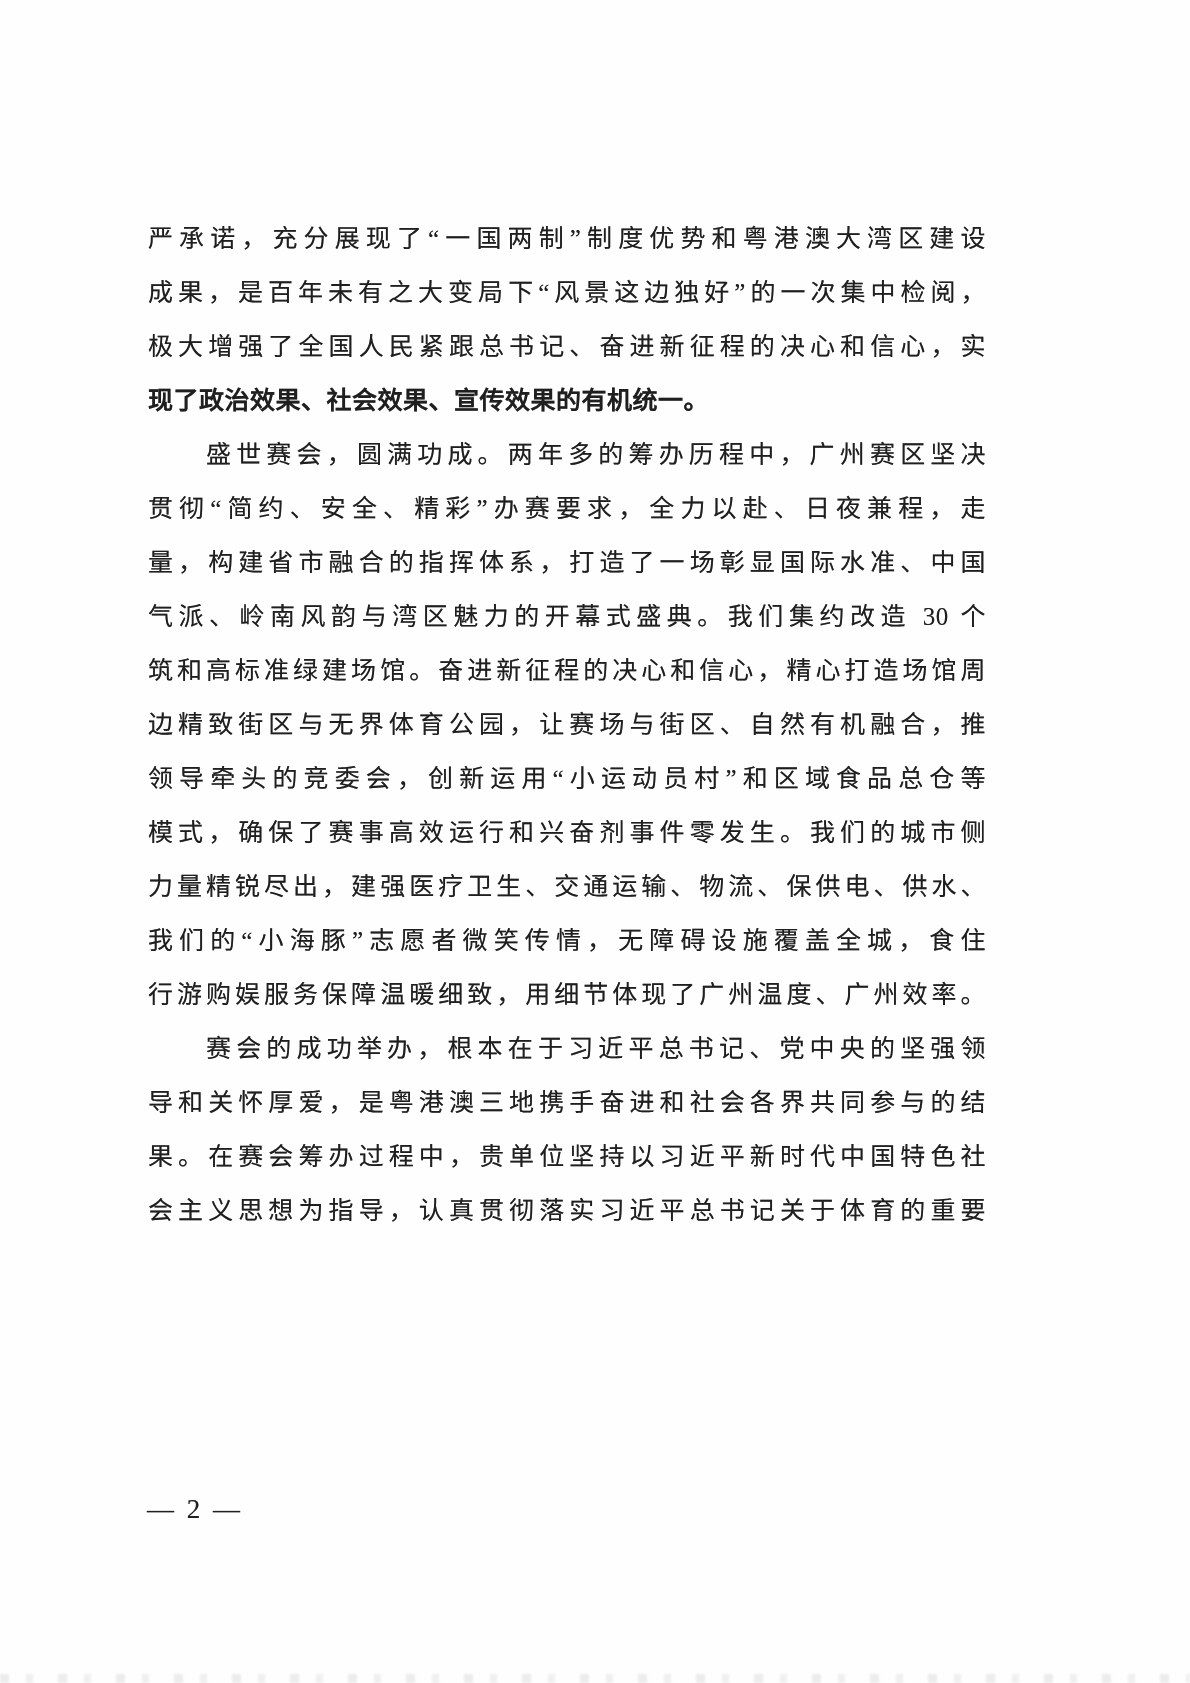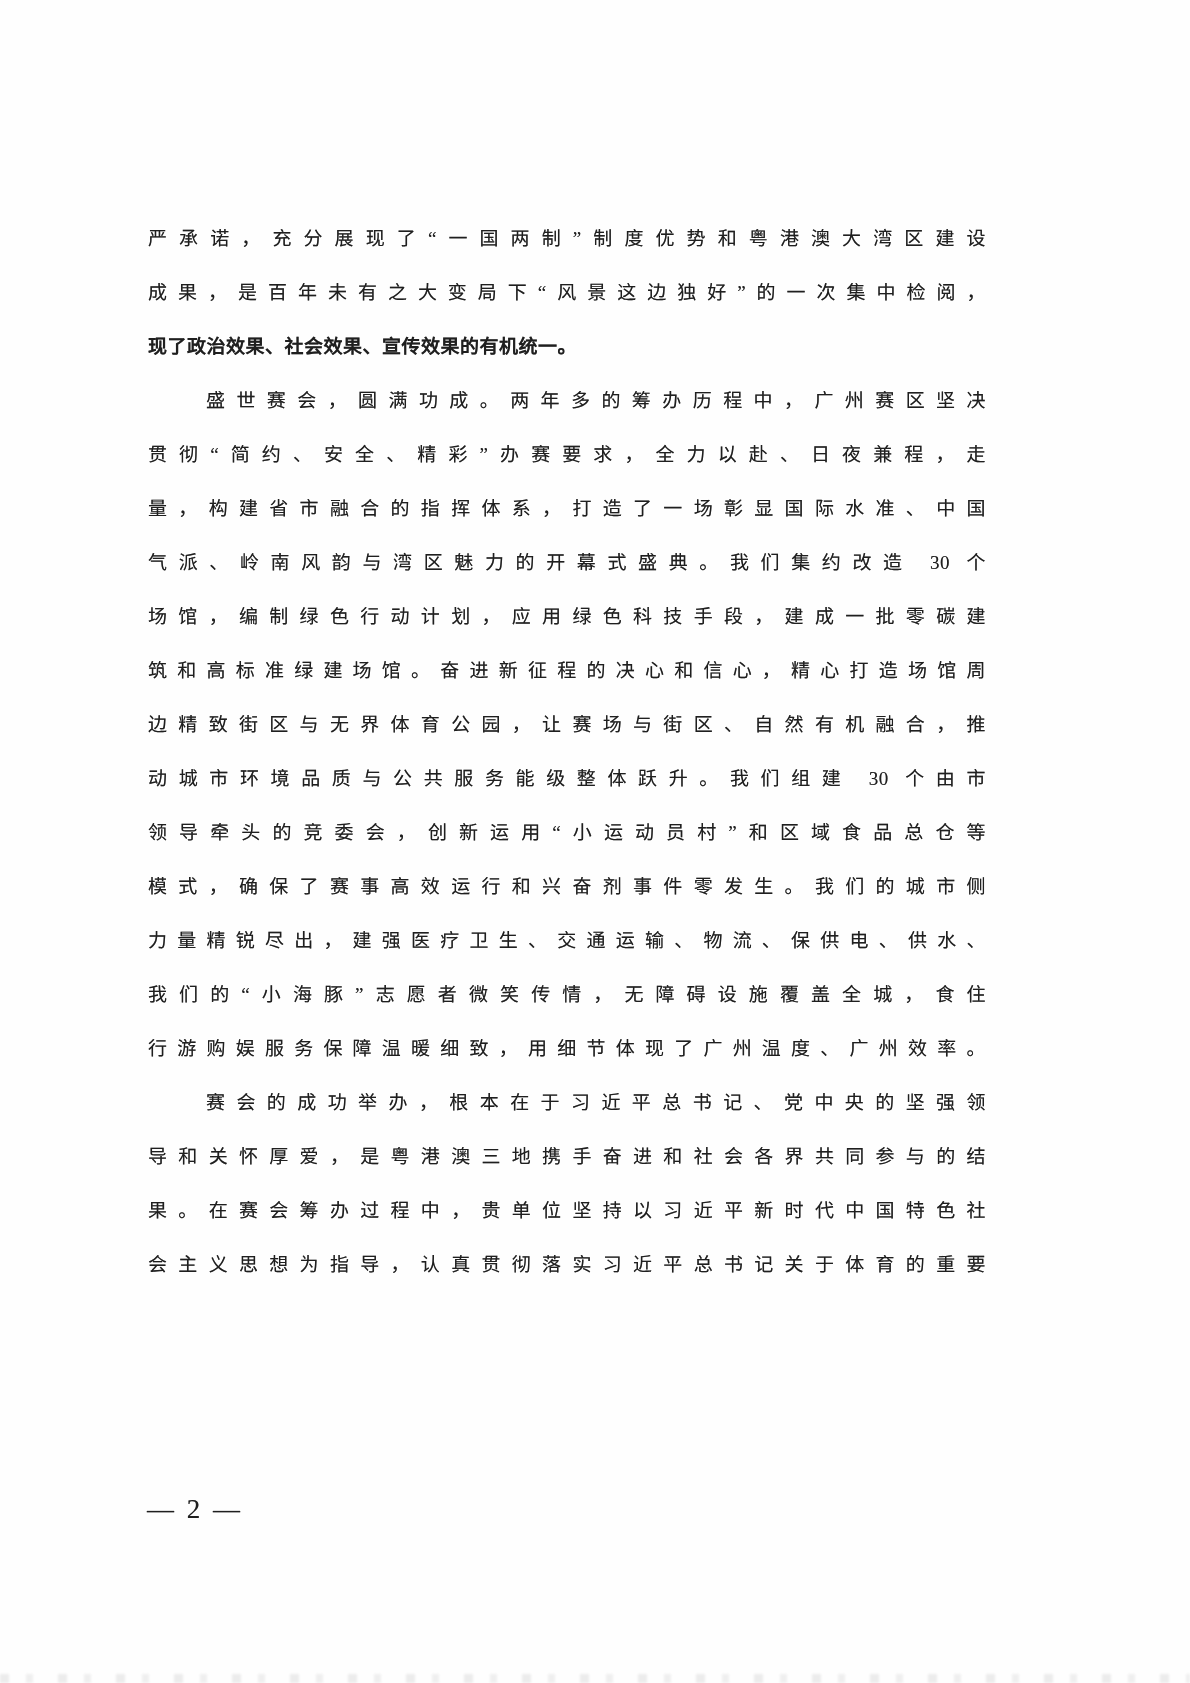--- a/index.html
+++ b/index.html
@@ -19,21 +19,21 @@
     left: 0; top: 0;
     width: 1190px;
     height: 1683px;
     background: #fefefe;
   }
   .doc-body {
     position: absolute;
     left: 148px;
     top: 212px;
     width: 838px;
-    font-size: 19px;
+    font-size: 25px;
     line-height: 54px;
     color: #1f1f1f;
     letter-spacing: 0.5px;
   }
   .line {
     height: 54px;
     text-align: justify;
     text-align-last: justify;
     white-space: nowrap;
     overflow: visible;
@@ -75,29 +75,28 @@
   }
 </style>
 </head>
 <body>
 
 <div class="page">
 
   <div class="doc-body">
       <div class="line">严承诺，充分展现了“一国两制”制度优势和粤港澳大湾区建设</div>
       <div class="line">成果，是百年未有之大变局下“风景这边独好”的一次集中检阅，</div>
+      <div class="line">极大增强了全国人民紧跟总书记、奋进新征程的决心和信心，实</div>
       <div class="line para-end">现了政治效果、社会效果、宣传效果的有机统一。</div>
       <div class="line indent">盛世赛会，圆满功成。两年多的筹办历程中，广州赛区坚决</div>
       <div class="line">贯彻“简约、安全、精彩”办赛要求，全力以赴、日夜兼程，走</div>
       <div class="line">量，构建省市融合的指挥体系，打造了一场彰显国际水准、中国</div>
       <div class="line">气派、岭南风韵与湾区魅力的开幕式盛典。我们集约改造 30 个</div>
-      <div class="line">场馆，编制绿色行动计划，应用绿色科技手段，建成一批零碳建</div>
       <div class="line">筑和高标准绿建场馆。奋进新征程的决心和信心，精心打造场馆周</div>
       <div class="line">边精致街区与无界体育公园，让赛场与街区、自然有机融合，推</div>
-      <div class="line">动城市环境品质与公共服务能级整体跃升。我们组建 30 个由市</div>
       <div class="line">领导牵头的竞委会，创新运用“小运动员村”和区域食品总仓等</div>
       <div class="line">模式，确保了赛事高效运行和兴奋剂事件零发生。我们的城市侧</div>
       <div class="line">力量精锐尽出，建强医疗卫生、交通运输、物流、保供电、供水、</div>
       <div class="line">我们的“小海豚”志愿者微笑传情，无障碍设施覆盖全城，食住</div>
       <div class="line">行游购娱服务保障温暖细致，用细节体现了广州温度、广州效率。</div>
       <div class="line indent">赛会的成功举办，根本在于习近平总书记、党中央的坚强领</div>
       <div class="line">导和关怀厚爱，是粤港澳三地携手奋进和社会各界共同参与的结</div>
       <div class="line">果。在赛会筹办过程中，贵单位坚持以习近平新时代中国特色社</div>
       <div class="line">会主义思想为指导，认真贯彻落实习近平总书记关于体育的重要</div>
     </div>

